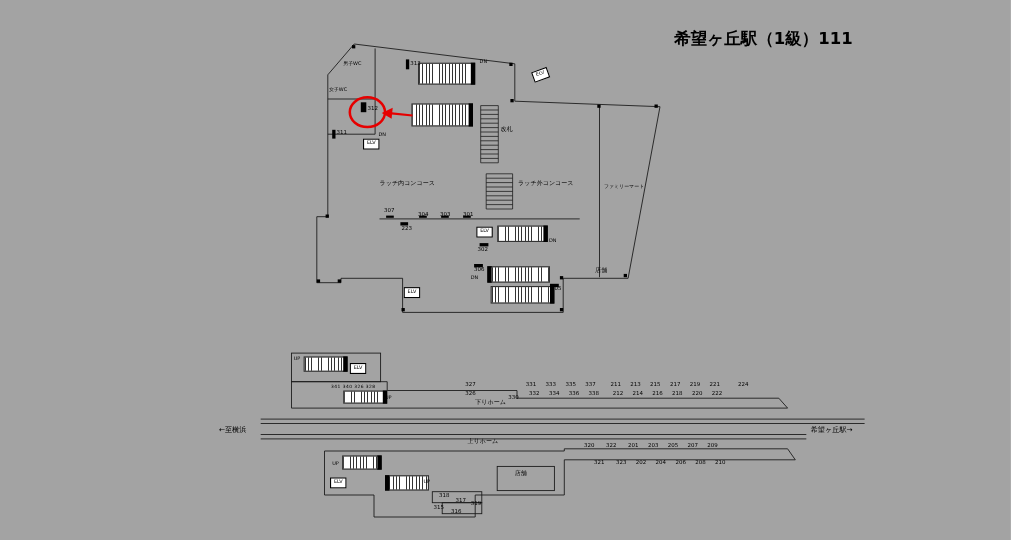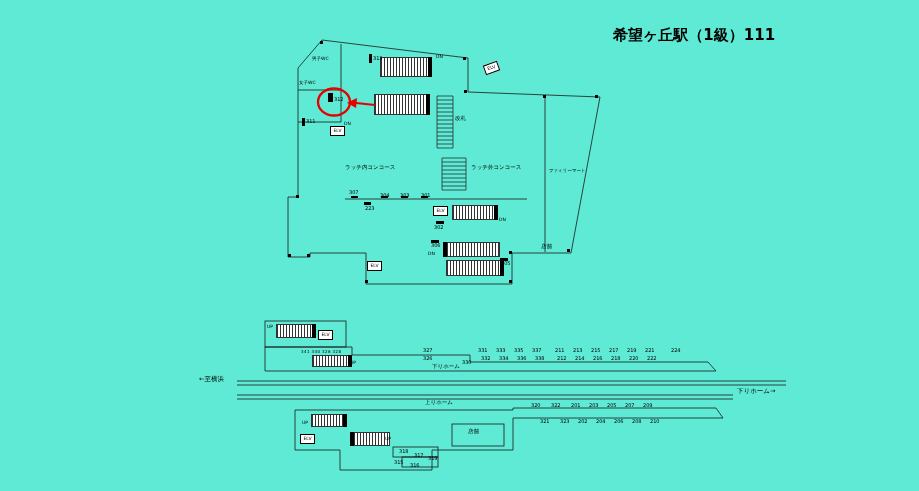--- a/index.html
+++ b/index.html
@@ -1,18 +1,18 @@
 <!DOCTYPE html>
 <html><head>
 <meta charset="utf-8">
 <style>
   * { margin:0; padding:0; box-sizing:border-box; }
   html,body { background:#ffffff; }
   body { width:919px; height:491px; font-family:"DejaVu Sans", sans-serif; color:#000; }
-  #root { position:relative; width:919px; height:491px; background:#5eead4; overflow:hidden; }
+  #root { position:relative; width:919px; height:491px; background:#a3a3a3; overflow:hidden; }
 
   
   .title { position:absolute; left:613px; top:26px; font-size:15px; font-weight:bold; white-space:nowrap; }
   .legend { position:absolute; left:659px; top:50px; }
   .legend-row { display:flex; align-items:center; height:12px; margin-bottom:5px; }
   .legend-label { font-size:7.5px; font-weight:bold; white-space:nowrap; width:56px; }
   .swatch { width:61px; height:9px; border:1px solid #000; margin-left:3px; }
   .swatch.solid { background:#000; }
   .swatch.hatch { background:repeating-linear-gradient(45deg,#000 0,#000 0.8px,#fff 0.8px,#fff 2.6px); }
 
@@ -168,22 +168,22 @@
       <span class="dlabel num" style="left: 499px; top: 356px;">334</span>
       <span class="dlabel num" style="left: 517px; top: 356px;">336</span>
       <span class="dlabel num" style="left: 535px; top: 356px;">338</span>
       <span class="dlabel num" style="left: 557px; top: 356px;">212</span>
       <span class="dlabel num" style="left: 575px; top: 356px;">214</span>
       <span class="dlabel num" style="left: 593px; top: 356px;">216</span>
       <span class="dlabel num" style="left: 611px; top: 356px;">218</span>
       <span class="dlabel num" style="left: 629px; top: 356px;">220</span>
       <span class="dlabel num" style="left: 647px; top: 356px;">222</span>
       <span class="dlabel t5" style="left: 432px; top: 364px;">下りホーム</span>
-      <span class="dlabel t55" style="left: 199px; top: 376px;">←至横浜</span>
-      <span class="dlabel t55" style="left: 737px; top: 388px;">下りホーム→</span>
+      <span class="dlabel t55" style="left: 199px; top: 388px;">←至横浜</span>
+      <span class="dlabel t55" style="left: 737px; top: 388px;">希望ヶ丘駅→</span>
       <span class="dlabel t5" style="left: 425px; top: 400px;">上りホーム</span>
       <span class="dlabel num" style="left: 531px; top: 403px;">320</span>
       <span class="dlabel num" style="left: 551px; top: 403px;">322</span>
       <span class="dlabel num" style="left: 571px; top: 403px;">201</span>
       <span class="dlabel num" style="left: 589px; top: 403px;">203</span>
       <span class="dlabel num" style="left: 607px; top: 403px;">205</span>
       <span class="dlabel num" style="left: 625px; top: 403px;">207</span>
       <span class="dlabel num" style="left: 643px; top: 403px;">209</span>
       <span class="dlabel num" style="left: 540px; top: 419px;">321</span>
       <span class="dlabel num" style="left: 560px; top: 419px;">323</span>

